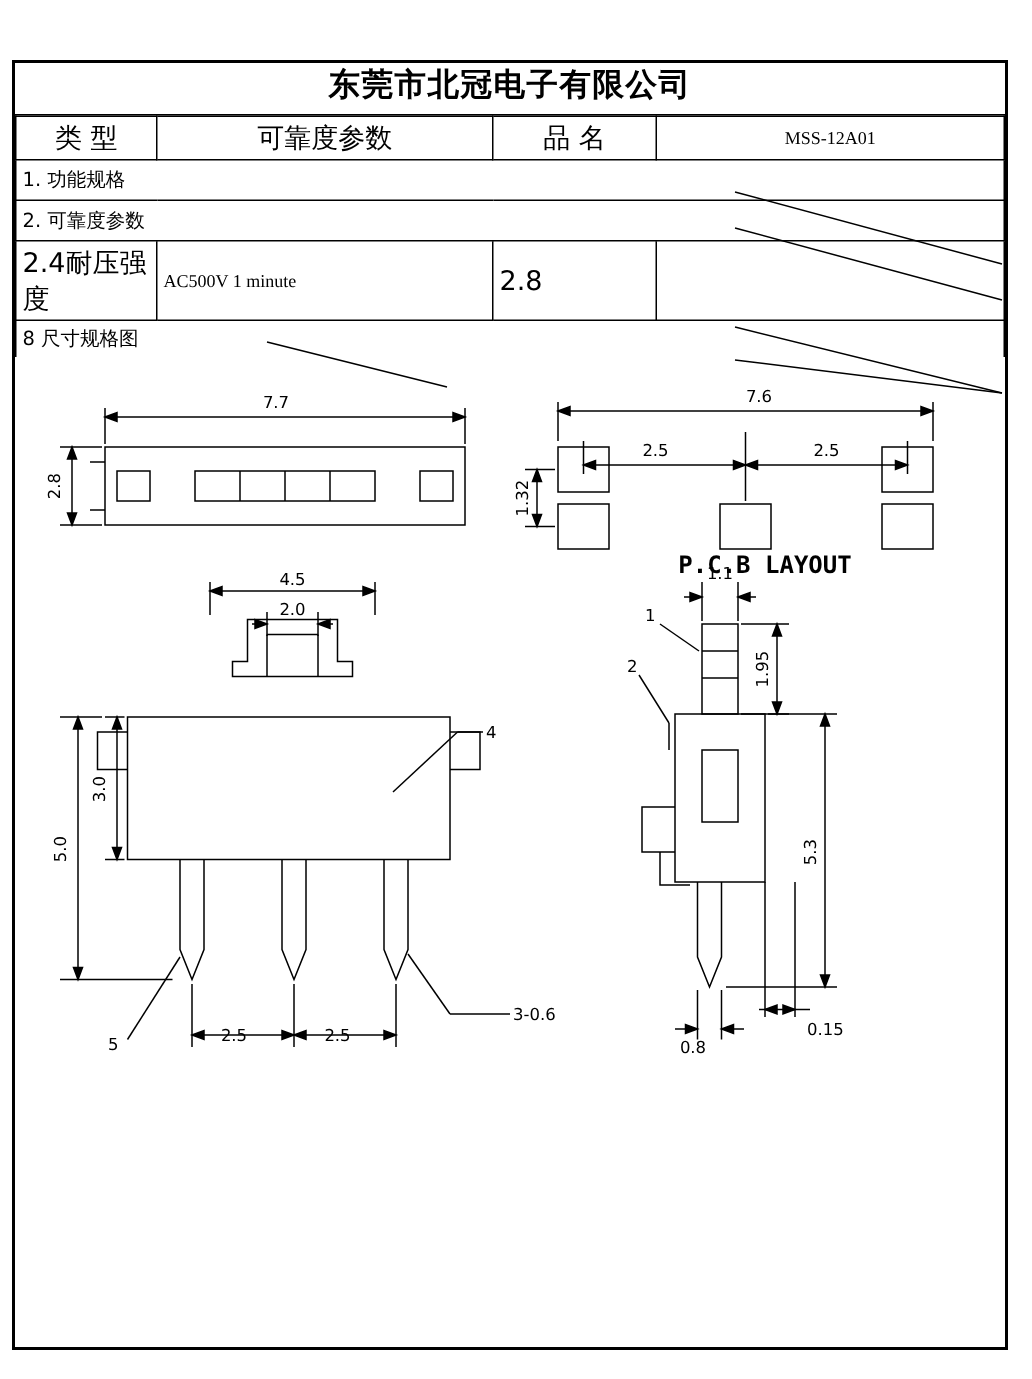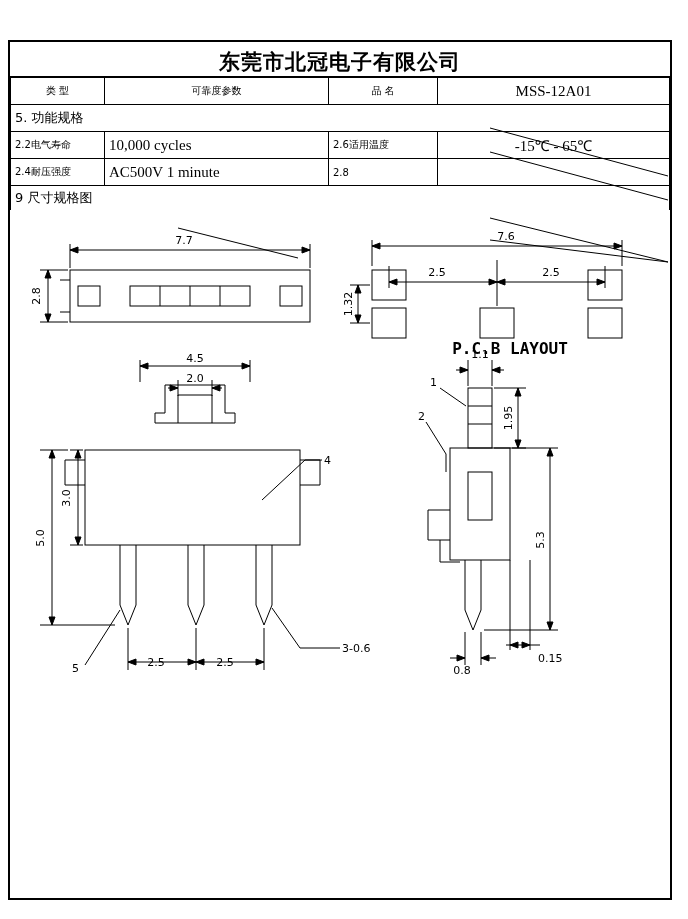--- a/index.html
+++ b/index.html
@@ -1,23 +1,23 @@
 <!DOCTYPE html>
 <html><head>
 <meta charset="utf-8">
 <style>
   html,body{margin:0;padding:0;background:#fff;}
   body{width:688px;height:919px;font-family:"Liberation Serif",serif;color:#000;position:relative;}
   .sheet{position:absolute;left:8px;top:40px;width:664px;height:860px;border:2px solid #000;box-sizing:border-box;}
-  .title{height:34px;border-bottom:1px solid #000;display:flex;align-items:flex-end;justify-content:center;}
+  .title{height:34px;border-bottom:1px solid #000;display:flex;align-items:flex-start;justify-content:center;}
   .title span{font-family:"DejaVu Sans",sans-serif;font-weight:bold;font-size:21px;letter-spacing:1px;}
   table{border-collapse:collapse;width:100%;font-size:13px;}
   td{border:1px solid #000;padding:2px 4px;height:22px;vertical-align:middle;font-family:"DejaVu Sans",sans-serif;}
-  td.lbl{font-size:10px;}
-  td.val{font-family:"Liberation Serif",serif;font-size:15px;}
+  td.lbl{font-size:18px;}
+  td.val{font-family:"Liberation Serif",serif;font-size:12px;}
   td.ctr{text-align:center;}
   .sec{font-size:13px;font-family:"DejaVu Sans",sans-serif;}
   .diag{position:relative;width:100%;height:509px;}
   svg{display:block;}
 </style>
 </head>
 <body>
 
 <div class="sheet">
 
@@ -27,38 +27,35 @@
 
   <table>
     <tbody>
         <tr>
       <td class="ctr lbl" style="width:85px">类  型</td>
       <td class="ctr lbl" style="width:215px">可靠度参数</td>
       <td class="ctr lbl" style="width:100px">品  名</td>
       <td class="ctr val">MSS-12A01</td>
     </tr>
     <tr>
-      <td class="sec" colspan="4">5. 功能规格</td>
-    </tr>
-
-
-    <tr>
-      <td class="lbl">2.2电气寿命</td>
-      <td class="val">10,000 cycles</td>
-      <td class="lbl">2.6适用温度</td>
-      <td class="ctr val">-15℃ - 65℃</td>
+      <td class="sec" colspan="4">1. 功能规格</td>
+    </tr>
+
+
+    <tr>
+      <td class="sec" colspan="4">2. 可靠度参数</td>
     </tr>
     <tr>
       <td class="lbl">2.4耐压强度</td>
       <td class="val">AC500V 1 minute</td>
       <td class="lbl">2.8</td>
       <td class="ctr val"></td>
     </tr>
     <tr>
-      <td class="sec" colspan="4" style="border-bottom:none;height:20px">9 尺寸规格图</td>
+      <td class="sec" colspan="4" style="border-bottom:none;height:20px">8 尺寸规格图</td>
     </tr>
   </tbody>
     </table>
 
   <div class="diag">
     <svg width="660" height="509" viewBox="0 0 660 509">
       <g stroke="#000" fill="none" stroke-width="1">
 
         <rect x="60" y="60" width="240" height="52"></rect>
 

